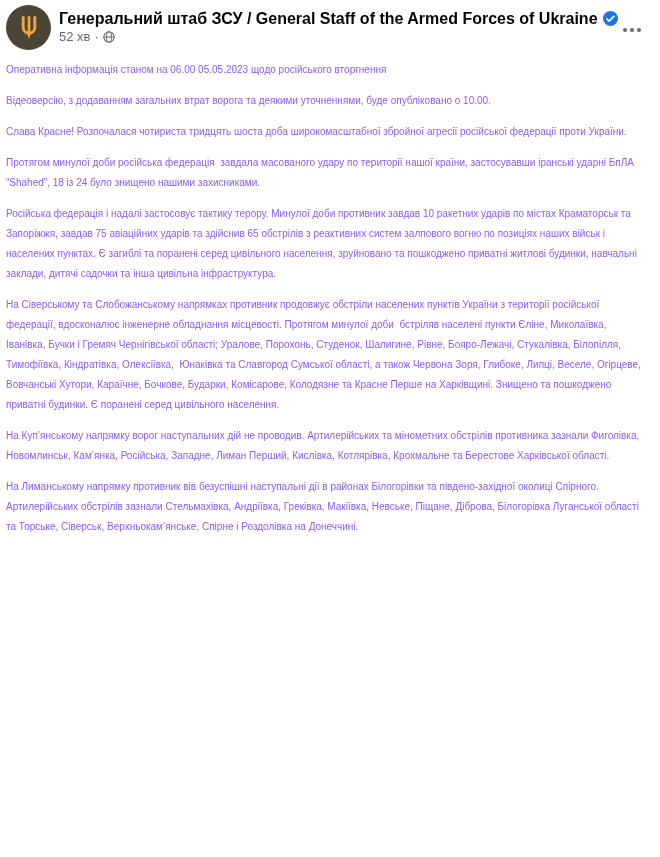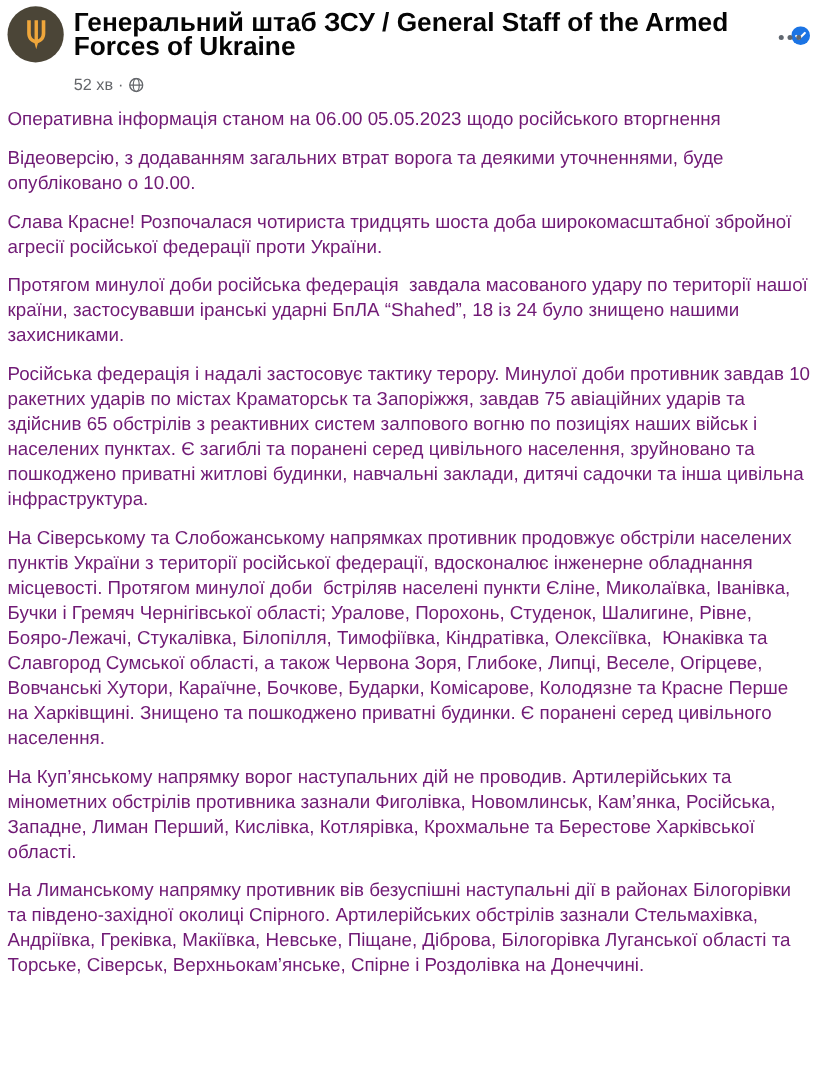--- a/index.html
+++ b/index.html
@@ -23,52 +23,52 @@
     border-radius: 50%;
     background: #4b4537;
     flex: 0 0 45px;
     display: flex; align-items: center; justify-content: center;
     cursor: pointer;
   }
   .avatar svg { width: 20px; height: 26px; }
   .header-text { margin-left: 8px; padding-top: 4px; flex: 1; min-width: 0; }
   .title-row { display: flex; align-items: center; gap: 5px; }
   .page-name {
-    font-size: 21px;
+    font-size: 16px;
     font-weight: 700;
     color: #050505;
     line-height: 19px;
     cursor: pointer;
   }
   .verified { width: 15px; height: 15px; flex: 0 0 15px; }
   .meta-row {
     display: flex; align-items: center; gap: 4px;
-    font-size: 13px; color: #65676b; line-height: 17px; margin-top: 12px;
+    font-size: 13px; color: #65676b; line-height: 17px; margin-top: 0;
   }
   .meta-row .timestamp { cursor: pointer; }
   .meta-row .dot { color: #65676b; }
   .globe { width: 12px; height: 12px; }
   .more-btn {
     position: absolute; right: 14px; top: 18px;
     width: 28px; height: 24px;
     display: flex; align-items: center; justify-content: center;
     gap: 3px; cursor: pointer; border-radius: 4px;
   }
   .more-btn i {
     width: 4px; height: 4px; border-radius: 50%;
     background: #606770; display: block;
   }
 
   
   .body { padding: 8px 12px 6px 6px; }
   .body p {
     margin: 0 0 11px 0;
-    font-size: 15px;
+    font-size: 10px;
     line-height: 20px;
-    color: #701a75;
+    color: #8b5cf6;
     white-space: pre-wrap;
   }
   .body p:last-child { margin-bottom: 4px; }
 </style>
 </head>
 <body>
 
 <div class="post">
 
   <div class="header">

